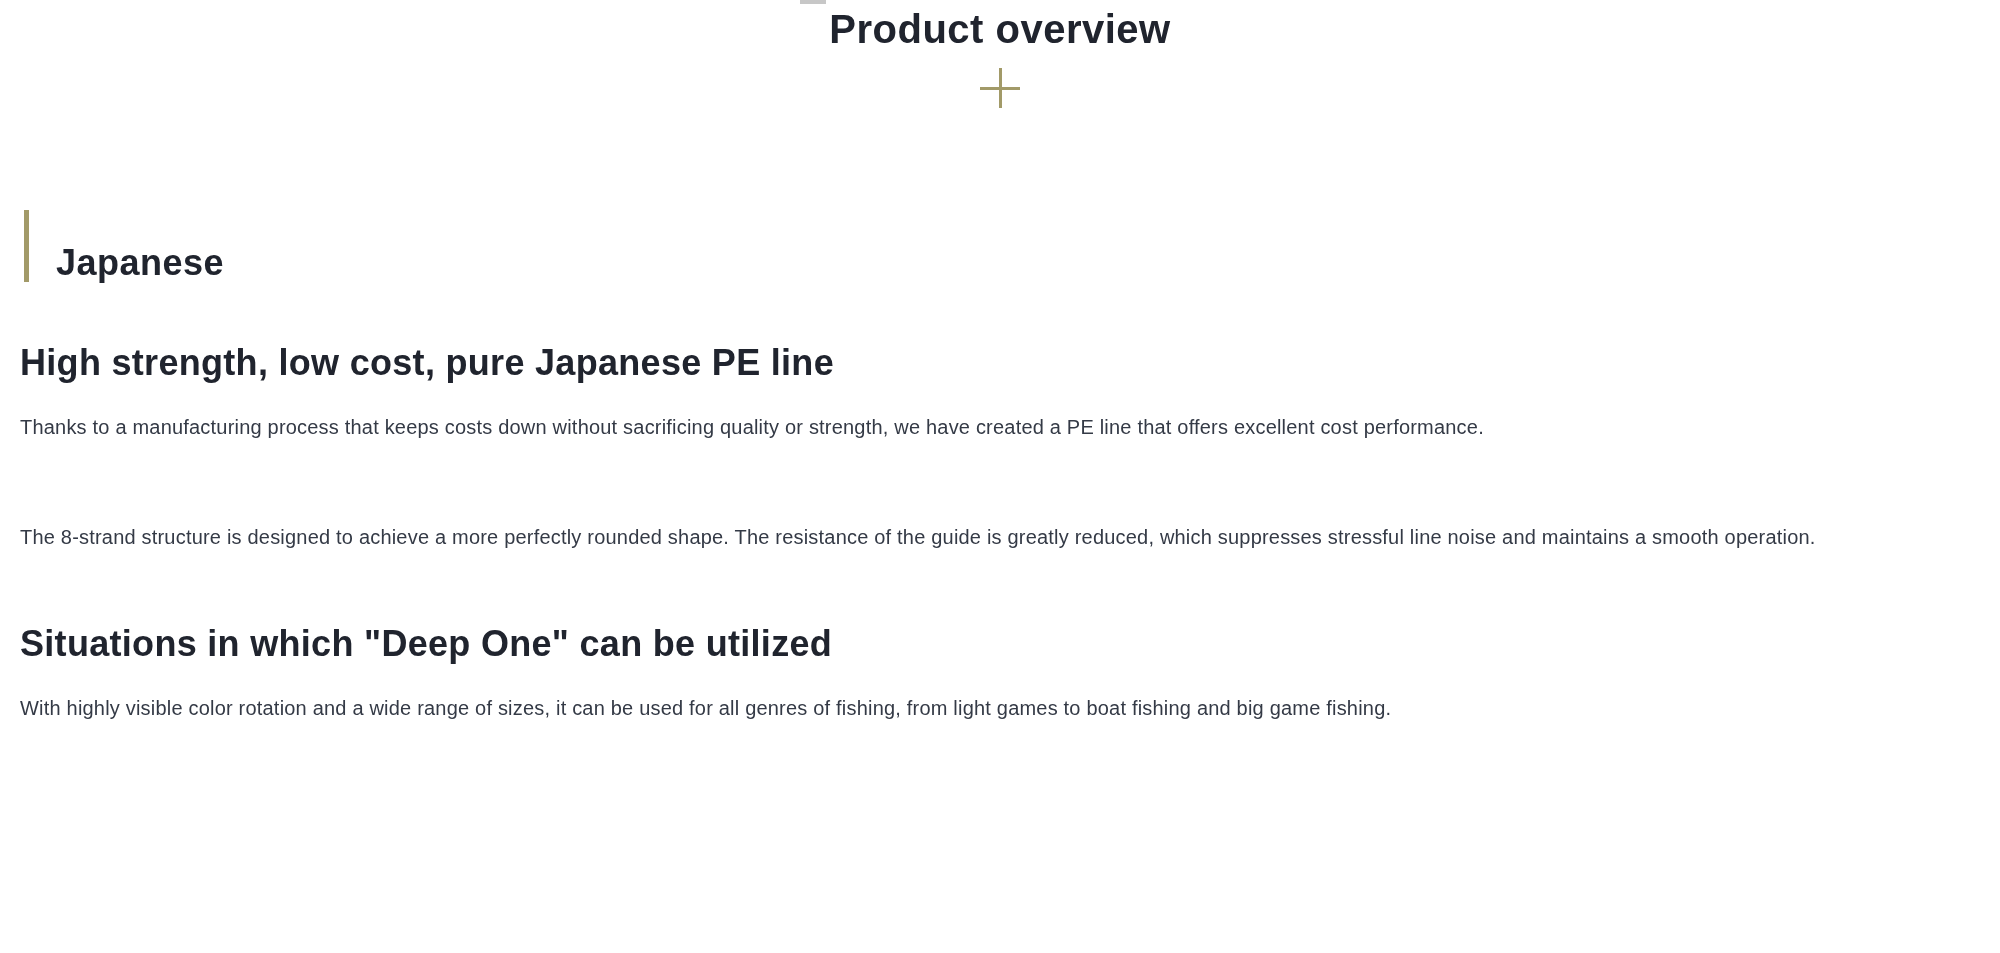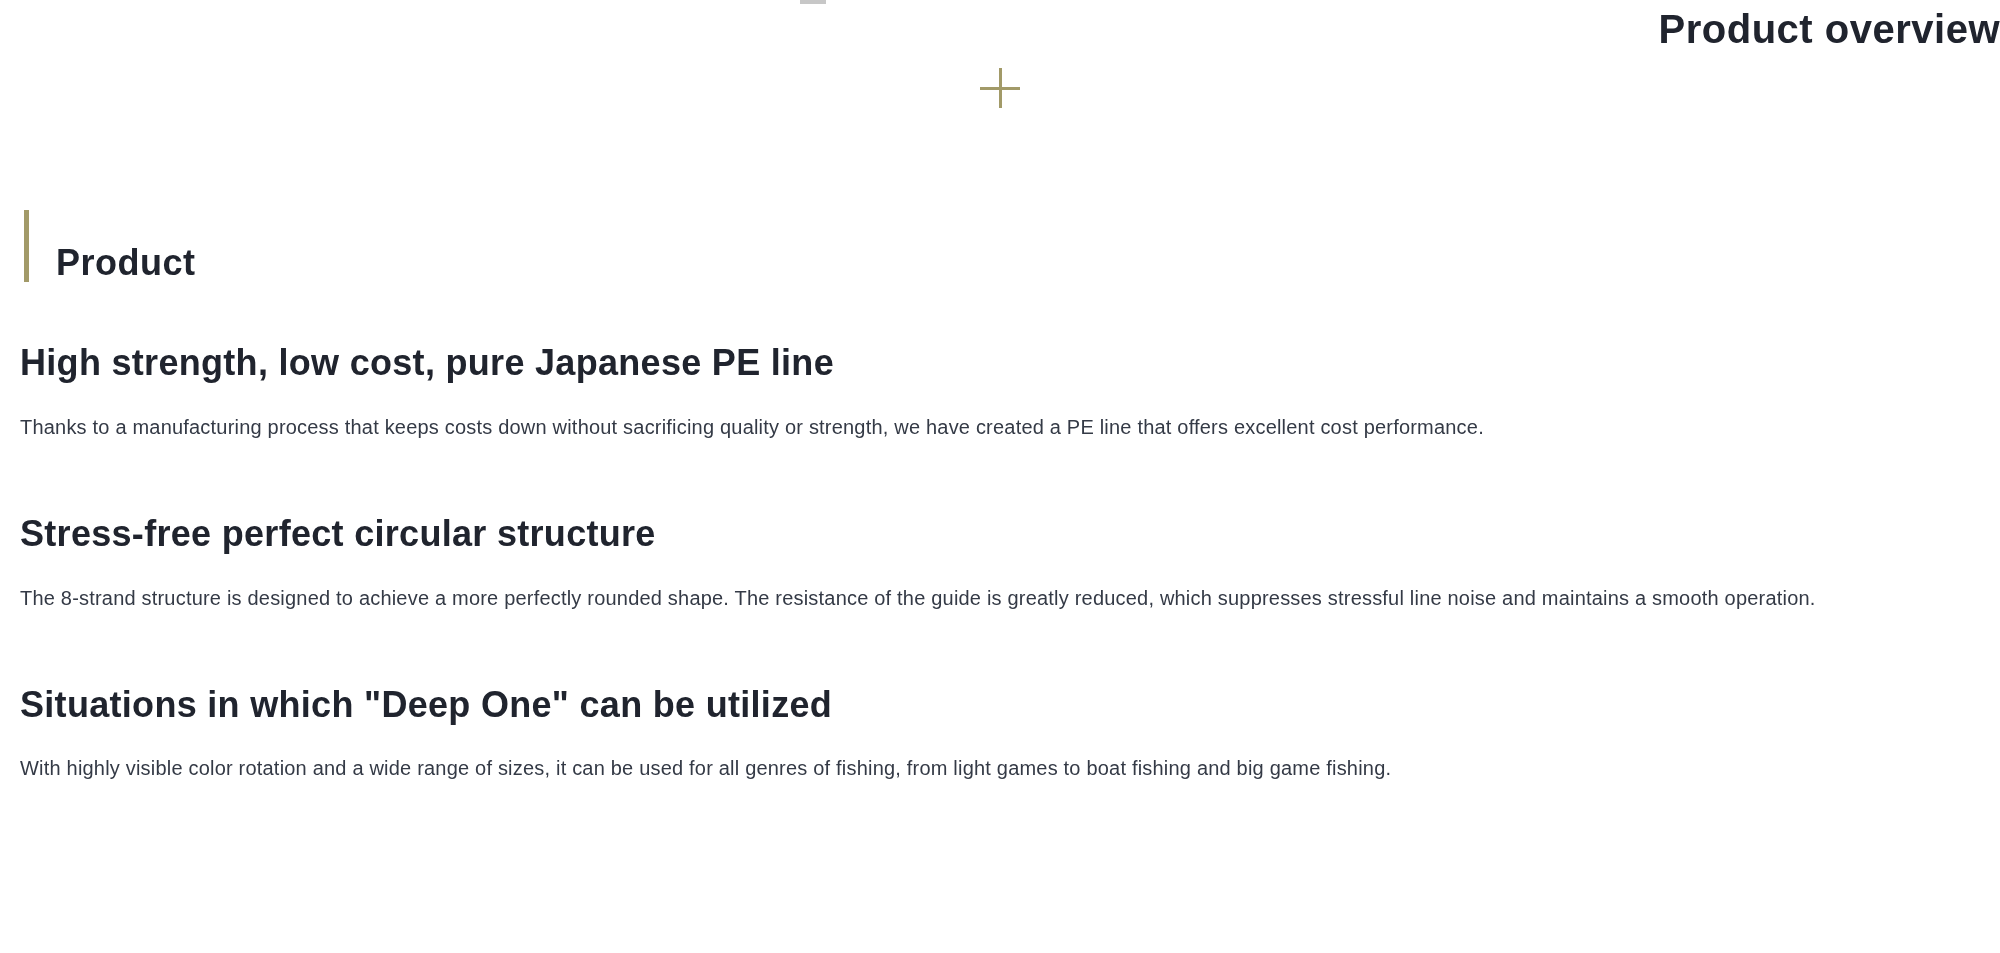--- a/index.html
+++ b/index.html
@@ -24,21 +24,21 @@
   .top-artifact {
     position: absolute;
     left: 800px;
     top: 0;
     width: 26px;
     height: 4px;
     background: #c7c7c7;
   }
   .page-title {
     margin: 6px 0 0 0;
-    text-align: right;
+    text-align: center;
     font-size: 40px;
     font-weight: 700;
     letter-spacing: 0.5px;
     color: var(--heading-text);
     line-height: 1.15;
   }
   .plus-wrap {
     text-align: center;
     margin-top: 16px;
     height: 40px;
@@ -110,30 +110,29 @@
 
   <div class="top-artifact"></div>
 
   <h1 class="page-title">Product overview</h1>
 
   <div class="plus-wrap">
     <span class="plus-icon"></span>
   </div>
 
   <h2 class="features-heading">
-    <span>Product</span>
+    <span>Japanese</span>
   </h2>
 
   <div class="feature-block">
     <h3 class="feature-heading">High strength, low cost, pure Japanese PE line</h3>
     <p class="feature-body">Thanks to a manufacturing process that keeps costs down without sacrificing quality or strength, we have created a PE line that offers excellent cost performance.</p>
   </div>
 
   <div class="feature-block">
-    <h3 class="feature-heading">Stress-free perfect circular structure</h3>
     <p class="feature-body">The 8-strand structure is designed to achieve a more perfectly rounded shape. The resistance of the guide is greatly reduced, which suppresses stressful line noise and maintains a smooth operation.</p>
   </div>
 
   <div class="feature-block">
     <h3 class="feature-heading">Situations in which "Deep One" can be utilized</h3>
     <p class="feature-body">With highly visible color rotation and a wide range of sizes, it can be used for all genres of fishing, from light games to boat fishing and big game fishing.</p>
   </div>
 
 </div>
 

